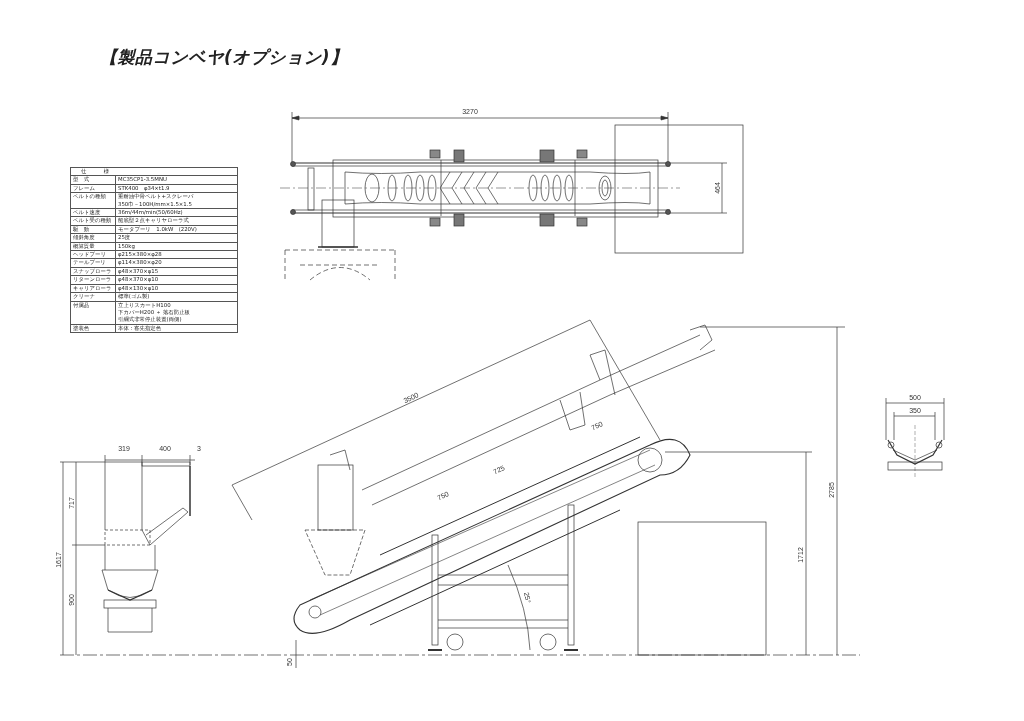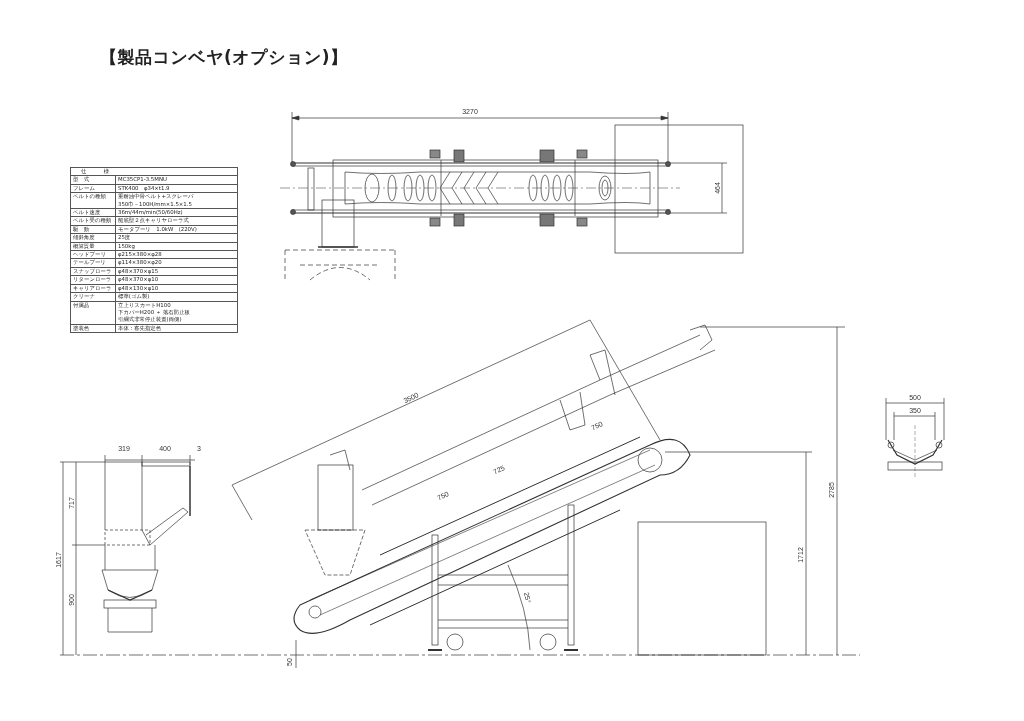--- a/index.html
+++ b/index.html
@@ -1,17 +1,17 @@
 <!DOCTYPE html>
 <html><head>
 <meta charset="utf-8">
 <style>
   html,body{margin:0;padding:0;background:#fff;}
   body{width:1024px;height:721px;position:relative;overflow:hidden;font-family:"DejaVu Sans",sans-serif;color:#222;}
-  .title{position:absolute;left:100px;top:46px;font-size:17px;font-weight:bold;letter-spacing:0.5px;color:#222;}
+  .title{position:absolute;left:100px;top:46px;font-size:17px;font-weight:bold;letter-spacing:0.5px;color:#222;font-style:italic;}
   .spec{position:absolute;left:70px;top:167px;width:168px;border-collapse:collapse;font-size:5.4px;line-height:7.4px;}
   .spec td{border:0.6px solid #555;padding:0 2px;vertical-align:top;white-space:nowrap;}
   .spec td.k{width:40px;}
   .spec td.h{text-align:left;padding-left:10px;letter-spacing:6px;}
   svg{position:absolute;left:0;top:0;}
   .dim{font-family:"Liberation Sans",sans-serif;font-size:7px;fill:#333;}
 </style>
 </head>
 <body>
 

